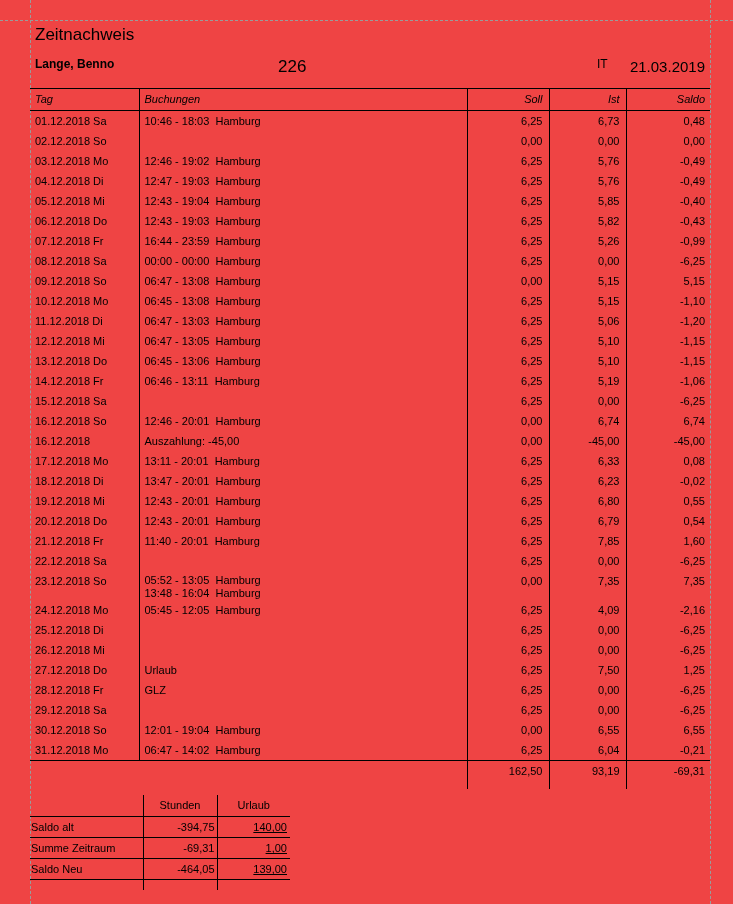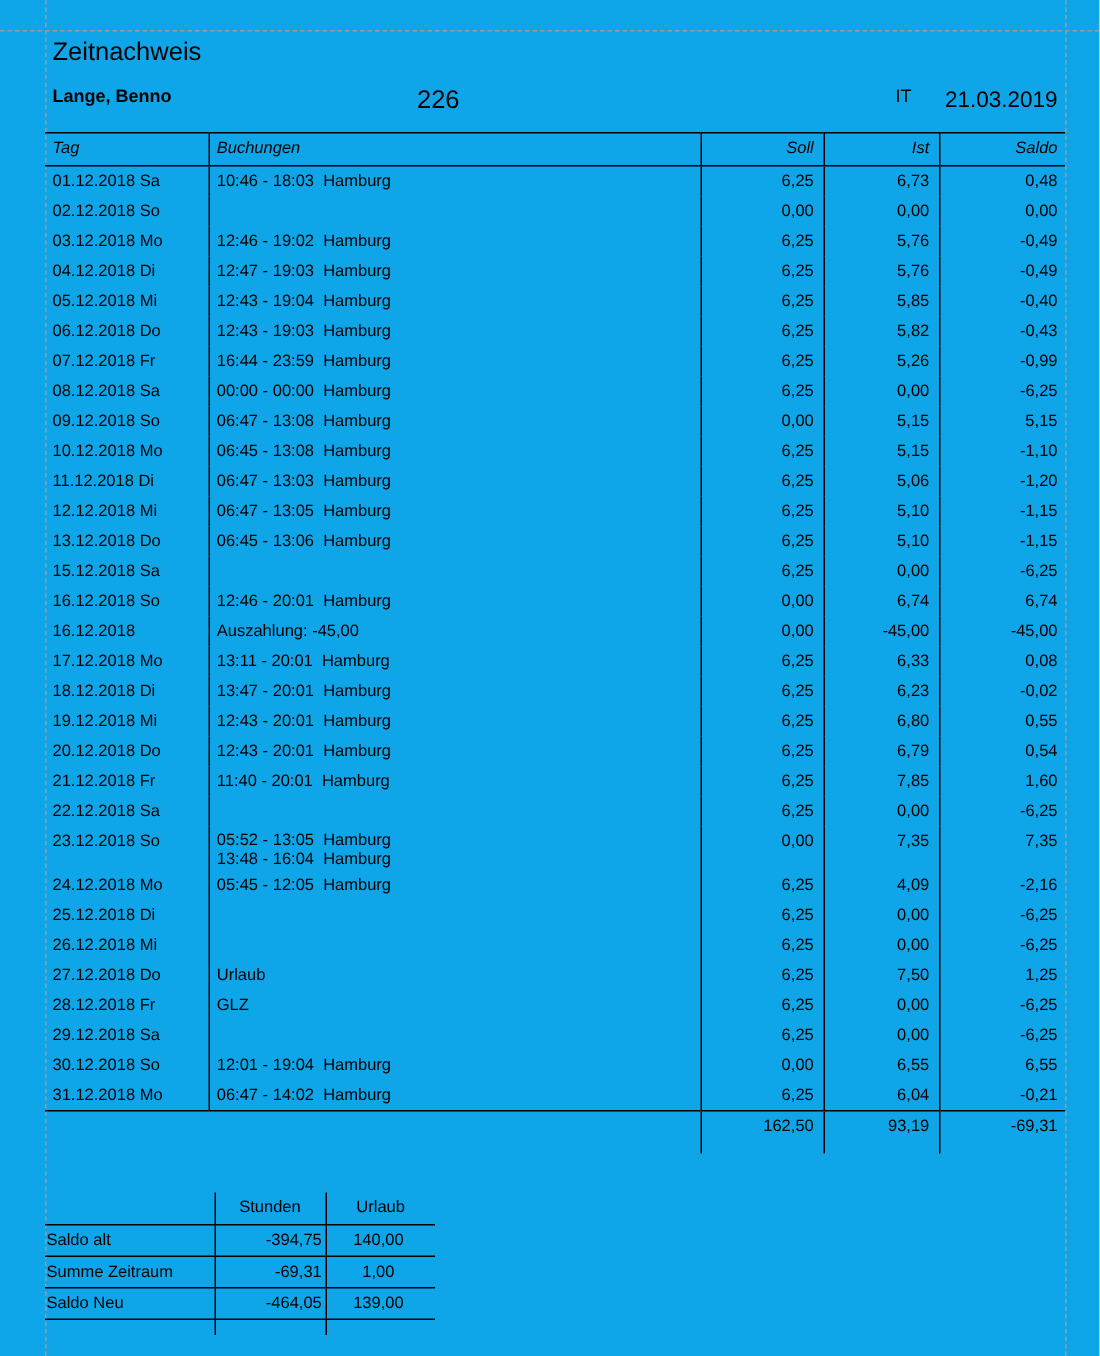--- a/index.html
+++ b/index.html
@@ -1,19 +1,19 @@
 <!DOCTYPE html>
 <html><head>
 <meta charset="utf-8">
 <style>
   html,body { margin:0; padding:0; background:#fff; }
   .page {
     position:relative;
     width:733px; height:904px;
-    background:#0ea5e9;
+    background:#ef4444;
     font-family:"Liberation Sans", sans-serif;
     color:#000;
     overflow:hidden;
   }
   
   .guide { position:absolute; pointer-events:none; }
   .guide-h { left:0; top:20px; width:733px; border-top:1px dashed #9b9b9b; }
   .guide-v-left  { left:30px;  top:0; height:904px; border-left:1px dashed #9b9b9b; }
   .guide-v-right { left:710px; top:0; height:904px; border-left:1px dashed #9b9b9b; }
 
@@ -39,21 +39,21 @@
   tr.tall .booking-line { line-height:13px; }
   .totals-row { height:28px; }
   .totals-row td { border-top:1px solid #000; }
 
   .summary { position:absolute; left:30px; top:795px; width:260px; }
   .summary th { height:21px; line-height:21px; text-align:center; border-bottom:1px solid #000; }
   .summary tbody tr { height:20px; }
   .summary tbody td { border-bottom:1px solid #000; }
   .s-label { text-align:left; padding-left:1px; white-space:pre; }
   .s-val  { text-align:right; padding-right:2px; }
-  .s-val2 { text-align:center; padding-right:3px; }
+  .s-val2 { text-align:right; padding-right:3px;text-decoration:underline; }
   .summary tr.stub { height:10px; }
   .summary tr.stub td { border-bottom:none; }
 </style>
 </head>
 <body>
 
 <div class="page">
 
   <div class="guide guide-h"></div>
   <div class="guide guide-v-left"></div>
@@ -180,20 +180,27 @@
     </tr>
 
     <tr>
       <td class="c-tag">13.12.2018 Do</td>
       <td class="c-buch sep"><div class="booking-line">06:45 - 13:06  Hamburg</div></td>
       <td class="c-num sep">6,25</td>
       <td class="c-num sep">5,10</td>
       <td class="c-num c-saldo sep">-1,15</td>
     </tr>
 
+    <tr>
+      <td class="c-tag">14.12.2018 Fr</td>
+      <td class="c-buch sep"><div class="booking-line">06:46 - 13:11  Hamburg</div></td>
+      <td class="c-num sep">6,25</td>
+      <td class="c-num sep">5,19</td>
+      <td class="c-num c-saldo sep">-1,06</td>
+    </tr>
 
     <tr>
       <td class="c-tag">15.12.2018 Sa</td>
       <td class="c-buch sep"></td>
       <td class="c-num sep">6,25</td>
       <td class="c-num sep">0,00</td>
       <td class="c-num c-saldo sep">-6,25</td>
     </tr>
 
     <tr>

